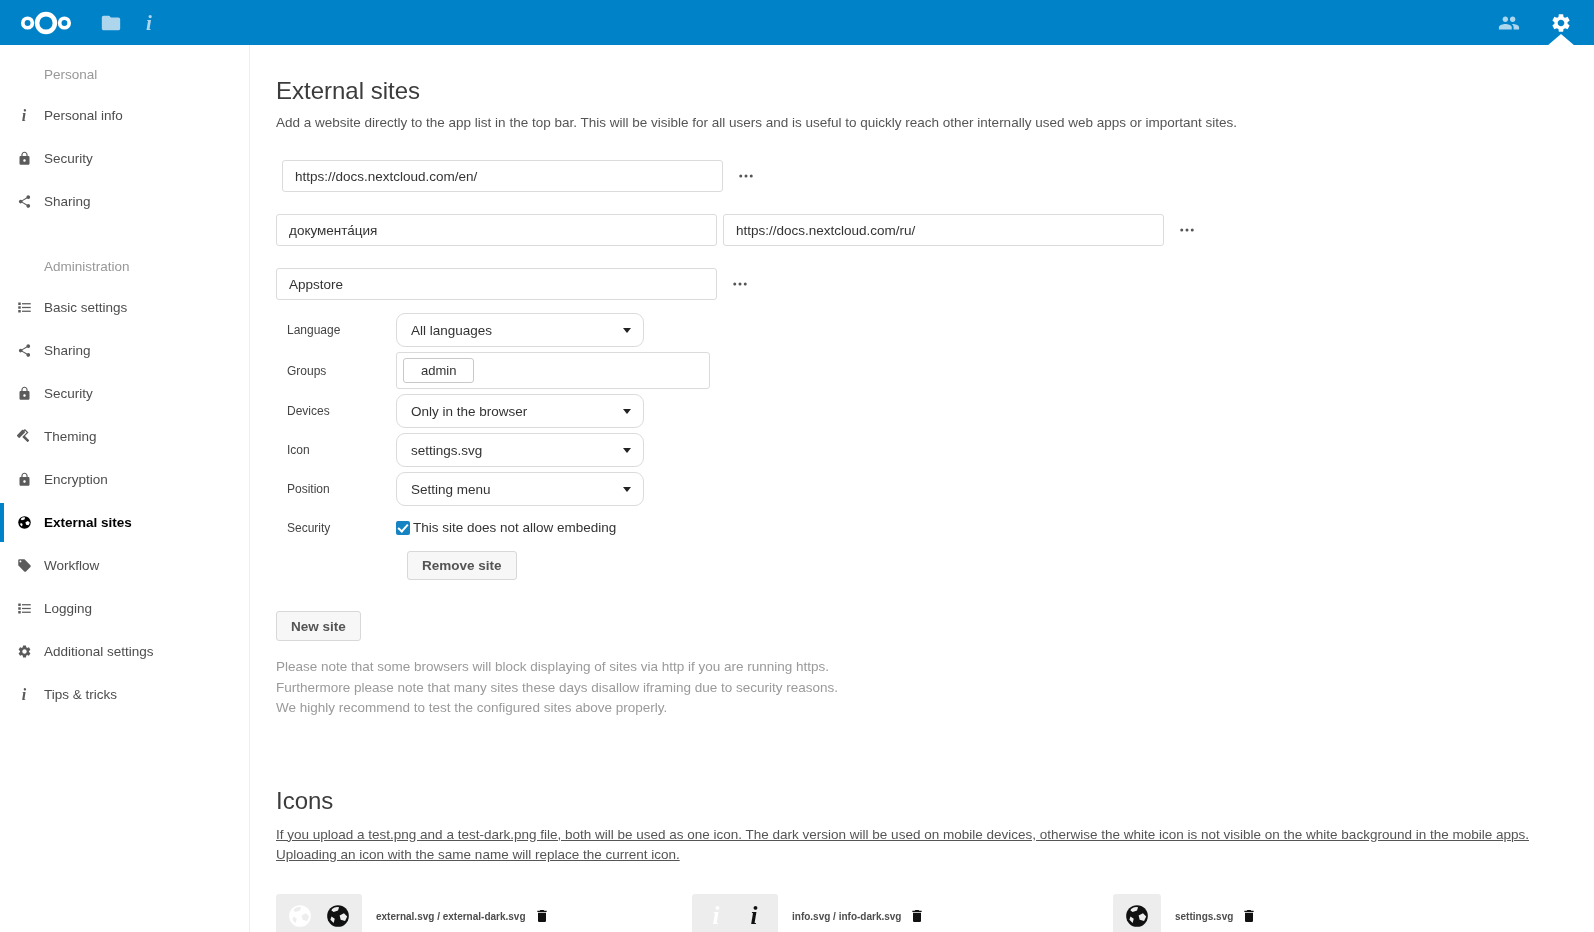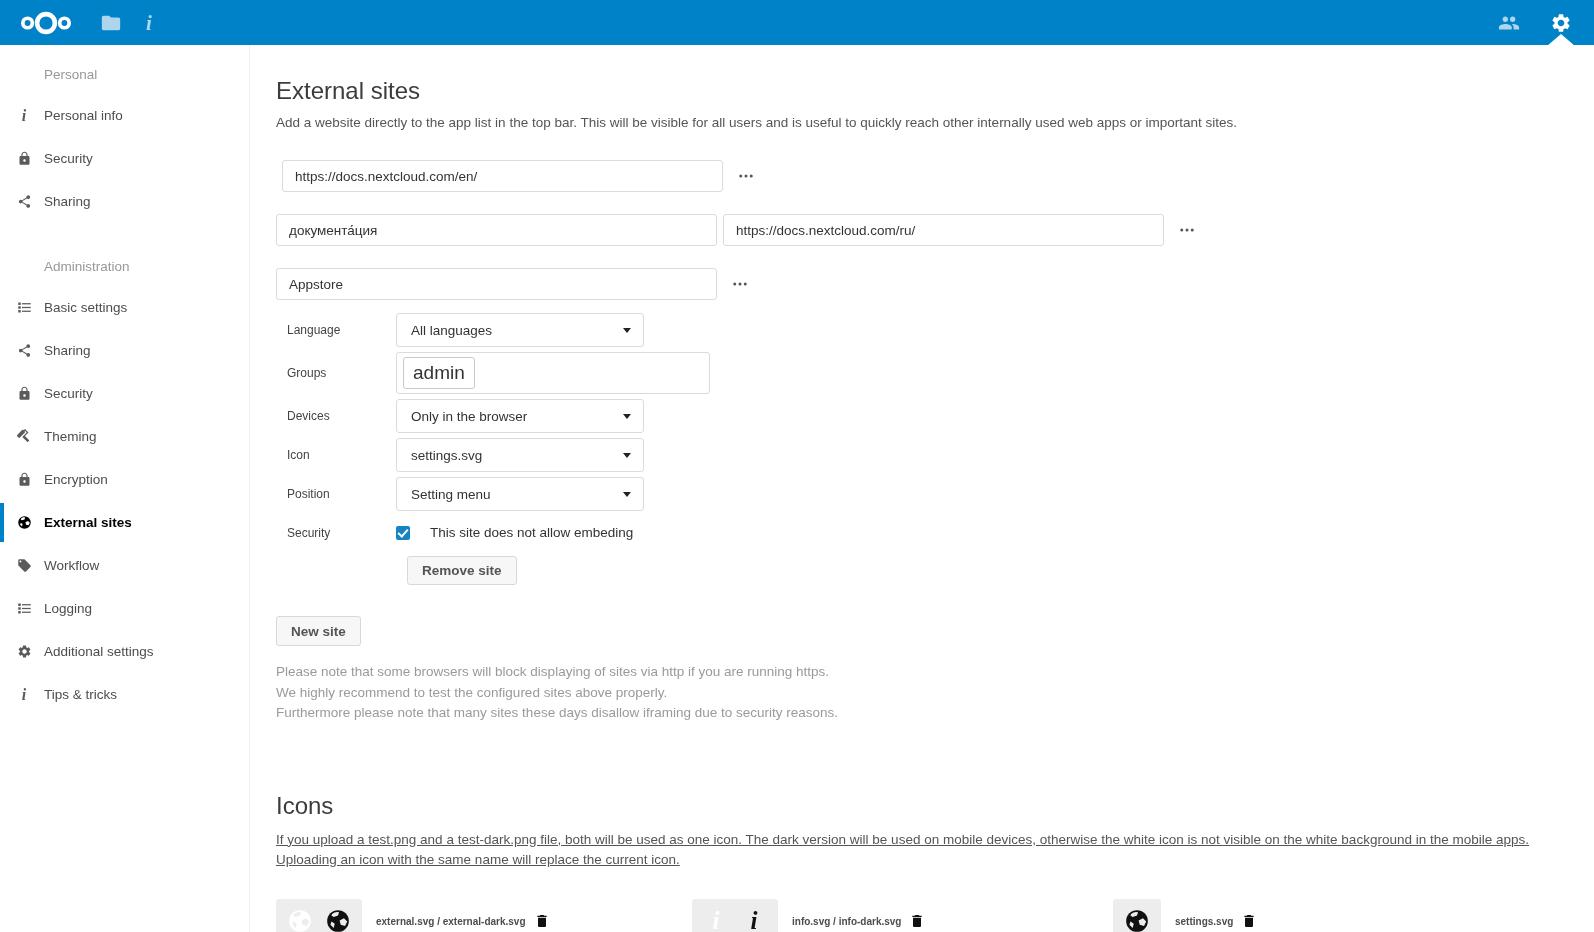--- a/index.html
+++ b/index.html
@@ -53,35 +53,35 @@
     padding:0 12px; font-size:13.5px; color:#333; background:#fff; outline:none;
     font-family:"Liberation Sans", sans-serif; }
   .site-input.url { margin-left:6px; }
   .dots-btn { margin-left:14px; width:22px; height:22px; border:none; background:transparent;
     cursor:pointer; color:#555; display:flex; align-items:center; }
   .dots-btn svg { width:18px; height:18px; }
 
   .settings-block { margin-top:8px; }
   .settings-row { display:flex; align-items:center; margin-bottom:5px; }
   .settings-label { width:120px; padding-left:11px; font-size:12px; color:#444; }
-  .select-box { width:248px; height:34px; border:1px solid #dbdbdb; border-radius:3px;
+  .select-box { width:248px; height:34px; border:1px solid #dbdbdb; border-radius:9px;
     background:#fff; display:flex; align-items:center; justify-content:space-between;
     padding:0 12px 0 14px; font-size:13.5px; color:#333; cursor:pointer; }
   .caret { width:0; height:0; border-left:4.5px solid transparent;
     border-right:4.5px solid transparent; border-top:5.5px solid #222; }
   .chips-box { width:314px; min-height:37px; border:1px solid #dbdbdb; border-radius:3px;
     display:flex; align-items:center; padding:4px 6px; cursor:text; }
-  .chip { border:1px solid #c9c9c9; border-radius:3px; padding:4px 9px; font-size:19px;
+  .chip { border:1px solid #c9c9c9; border-radius:3px; padding:4px 17px; font-size:13px;
     color:#333; background:#fff; }
   .checkbox-row { margin-top:14px; margin-bottom:0; }
   .checkbox { width:14px; height:14px; background:#1683c3; border-radius:2px; position:relative;
     cursor:pointer; flex:none; }
   .checkbox::after { content:""; position:absolute; left:4px; top:1px; width:4px; height:8px;
     border:solid #fff; border-width:0 2px 2px 0; transform:rotate(42deg); }
-  .checkbox-label { font-size:13.5px; color:#333; margin-left:20px; }
+  .checkbox-label { font-size:13.5px; color:#333; margin-left:3px; }
 
   .btn { display:inline-flex; align-items:center; background:#f7f7f7; border:1px solid #d8d8d8;
     border-radius:3px; font-size:13.5px; font-weight:bold; color:#545454; cursor:pointer;
     padding:0 14px; height:30px; font-family:"Liberation Sans", sans-serif; }
   .remove-row { margin-top:16px; }
   .remove-btn { margin-left:131px; height:29px; }
   .newsite-btn { margin-top:26px; }
 
   .notes { margin-top:16px; }
   .note-line { font-size:13.5px; color:#9a9a9a; line-height:20.5px; }
@@ -377,22 +377,22 @@
       </div>
       <div class="settings-row remove-row">
         <button class="btn remove-btn">Remove site</button>
       </div>
     </div>
 
     <button class="btn newsite-btn">New site</button>
 
     <div class="notes">
       <div class="note-line">Please note that some browsers will block displaying of sites via http if you are running https.</div>
+      <div class="note-line">Furthermore please note that many sites these days disallow iframing due to security reasons.</div>
       <div class="note-line">We highly recommend to test the configured sites above properly.</div>
-      <div class="note-line">Furthermore please note that many sites these days disallow iframing due to security reasons.</div>
     </div>
 
     
     <section class="icons-section">
       <h2 class="page-title">Icons</h2>
       <div class="icons-desc">If you upload a test.png and a test-dark.png file, both will be used as one icon. The dark version will be used on mobile devices, otherwise the white icon is not visible on the white background in the mobile apps.</div>
       <div class="icons-desc">Uploading an icon with the same name will replace the current icon.</div>
 
       <div class="icon-list">
         <div class="icon-item w1">

